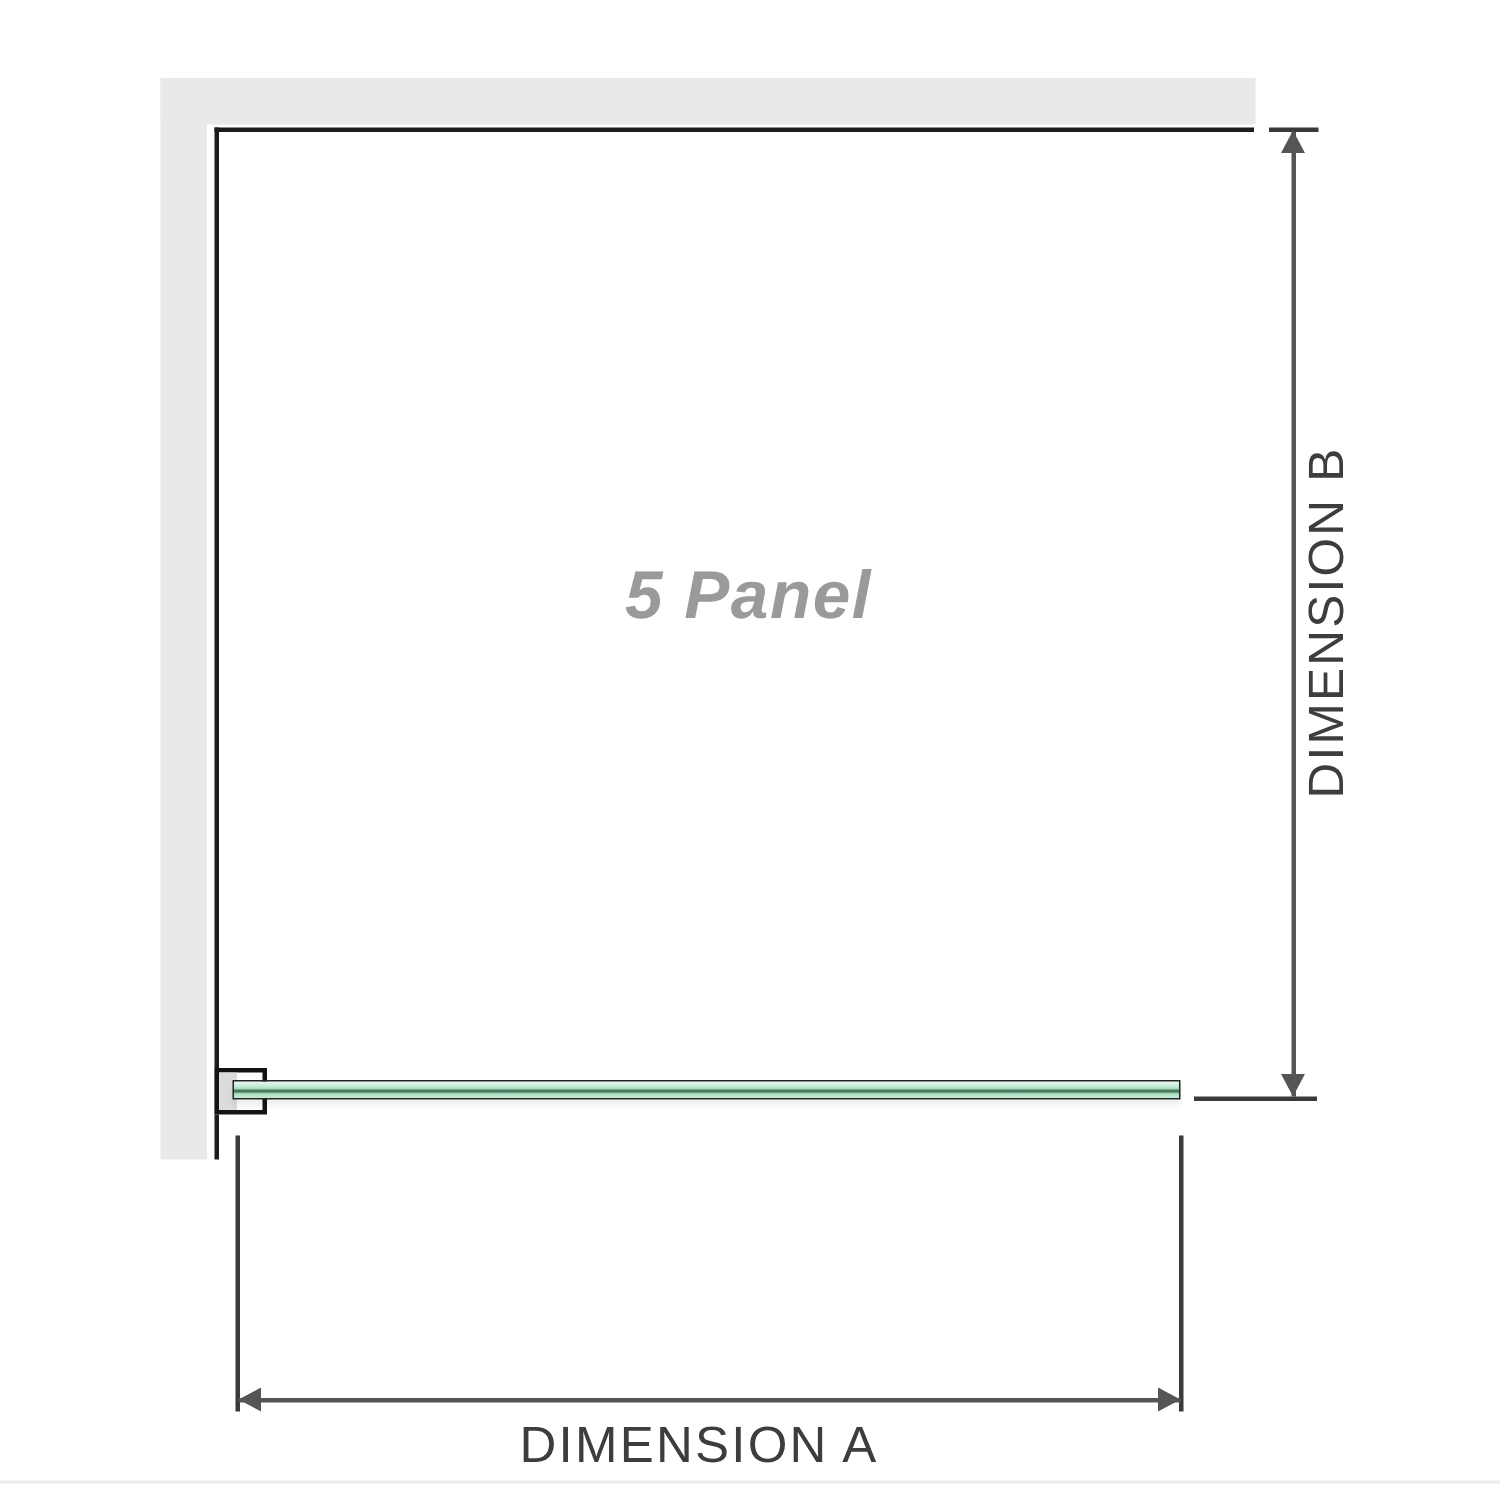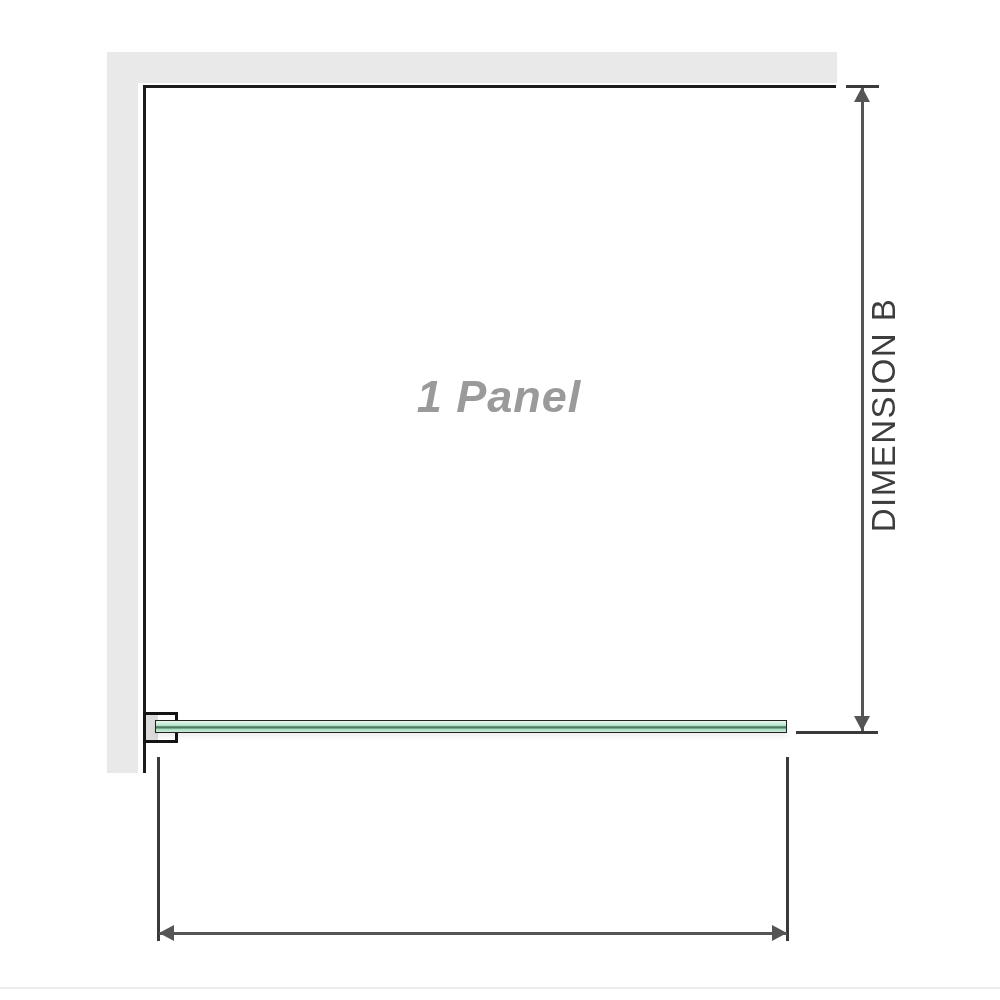--- a/index.html
+++ b/index.html
@@ -132,36 +132,37 @@
 <body>
 
 <div class="canvas">
 
   <div class="abs wall-top"></div>
   <div class="abs wall-left"></div>
 
   <div class="abs outline-top"></div>
   <div class="abs outline-left"></div>
 
-  <div class="abs panel-label">1 Panel</div>
+  <div class="abs panel-label">5 Panel</div>
 
   <div class="abs clamp">
     <div class="clamp-inner"></div>
   </div>
 
   <div class="abs glass"></div>
 
   <div class="abs dimb-line"></div>
   <div class="abs dimb-tick-top"></div>
   <div class="abs dimb-tick-bottom"></div>
   <div class="abs arrow-up"></div>
   <div class="abs arrow-down"></div>
   <div class="abs dimb-label">DIMENSION B</div>
 
   <div class="abs dima-ext-left"></div>
   <div class="abs dima-ext-right"></div>
   <div class="abs dima-line"></div>
   <div class="abs arrow-left"></div>
   <div class="abs arrow-right"></div>
+  <div class="abs dima-label">DIMENSION A</div>
 
   <div class="abs bottom-divider"></div>
 
 </div>
 
 </body></html>

